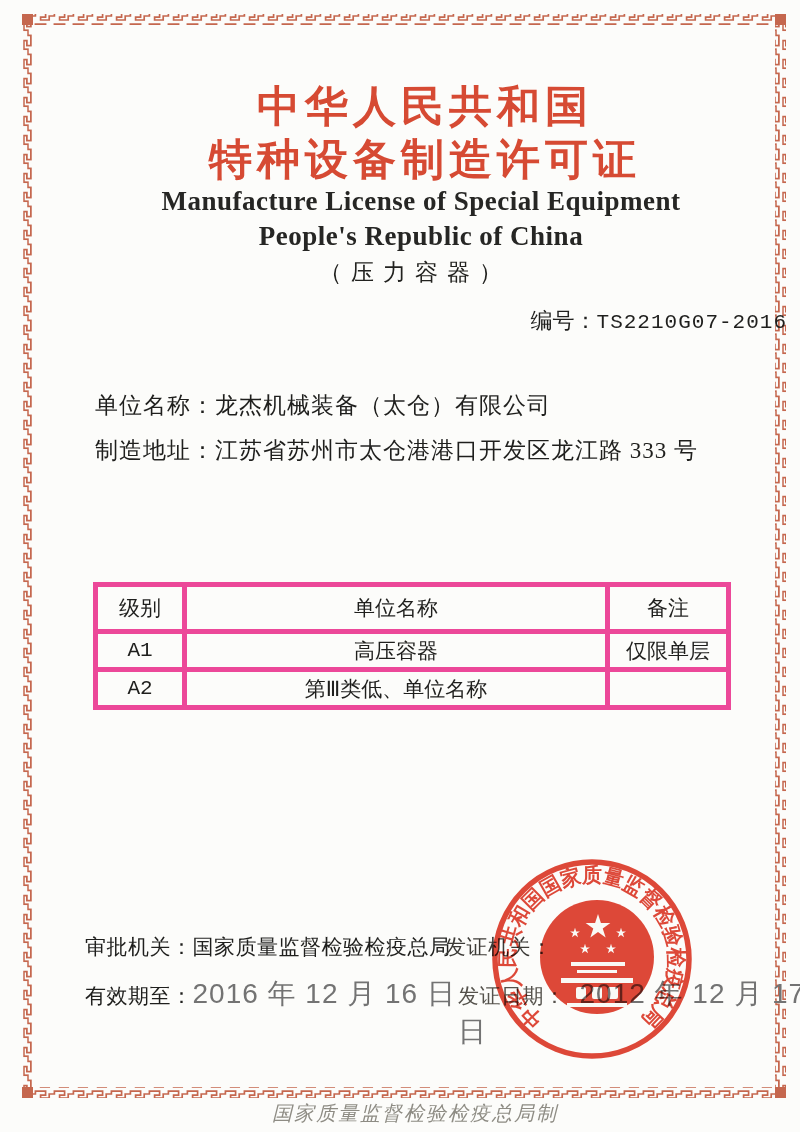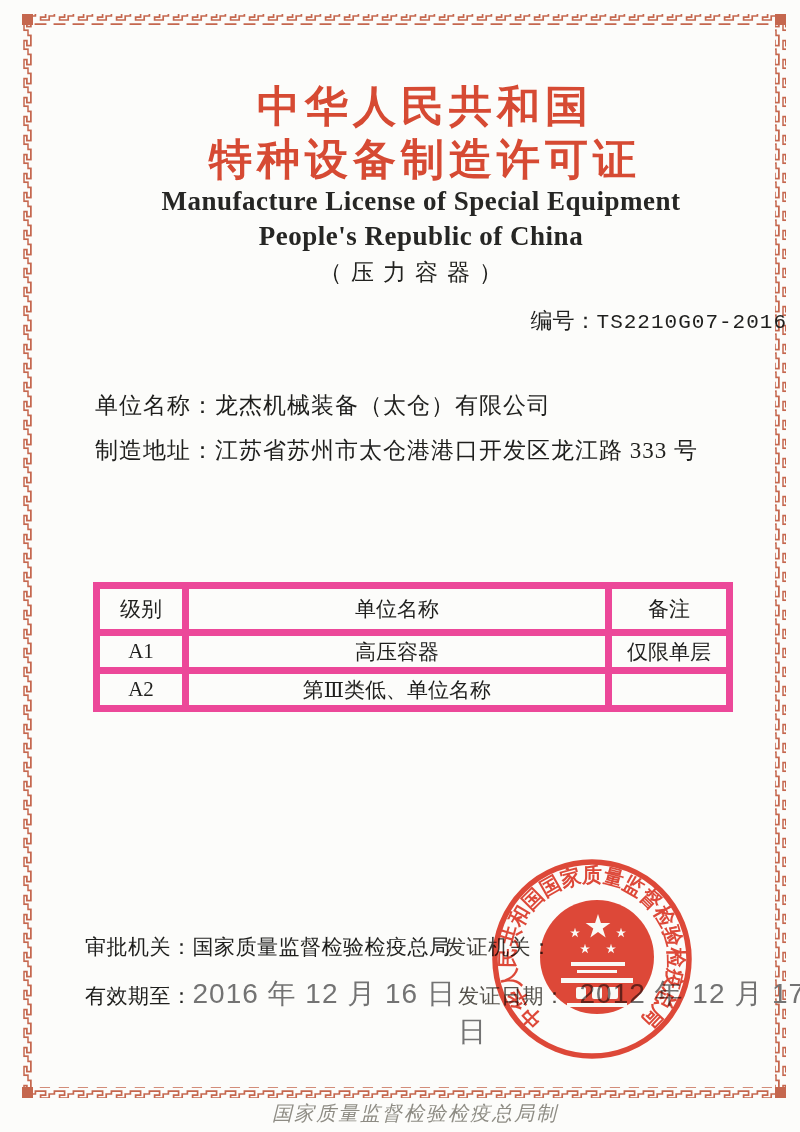--- a/index.html
+++ b/index.html
@@ -22,21 +22,21 @@
   .license-no .num{font-family:"Liberation Mono","DejaVu Sans Mono",monospace;font-size:21px;letter-spacing:1px;text-align:center;}
   .field{font-size:23px;letter-spacing:1px;}
   .f1{top:390px;left:95px;}
   .f2{top:435px;left:95px;}
   .stmt{top:525px;left:135px;font-size:23px;letter-spacing:1px;}
   table.scope{
     position:absolute;top:582px;left:93px;width:633px;
     border-collapse:collapse;table-layout:fixed;text-align:center;
     font-size:21px;
   }
-  table.scope th,table.scope td{border:7px solid #ec4899;font-weight:400;padding:0;}
+  table.scope th,table.scope td{border:5px solid #ec4899;font-weight:400;padding:0;font-family:Liberation Mono, monospace;}
   table.scope{border:3px solid #1a1a18;}
   table.scope thead tr{height:47px;}
   table.scope tbody tr{height:38px;}
   .foot{font-size:21px;letter-spacing:.5px;}
   .fl1{top:933px;left:85px;}
   .fl2{top:975px;left:85px;}
   .fr1{top:933px;left:445px;color:#3c3a36;}
   .fr2{top:975px;left:458px;color:#55524c;}
   .date{font-family:"Liberation Sans","DejaVu Sans",sans-serif;font-size:28px;color:#737373;letter-spacing:1px;}
   .fr2 .date{margin-left:14px;}

